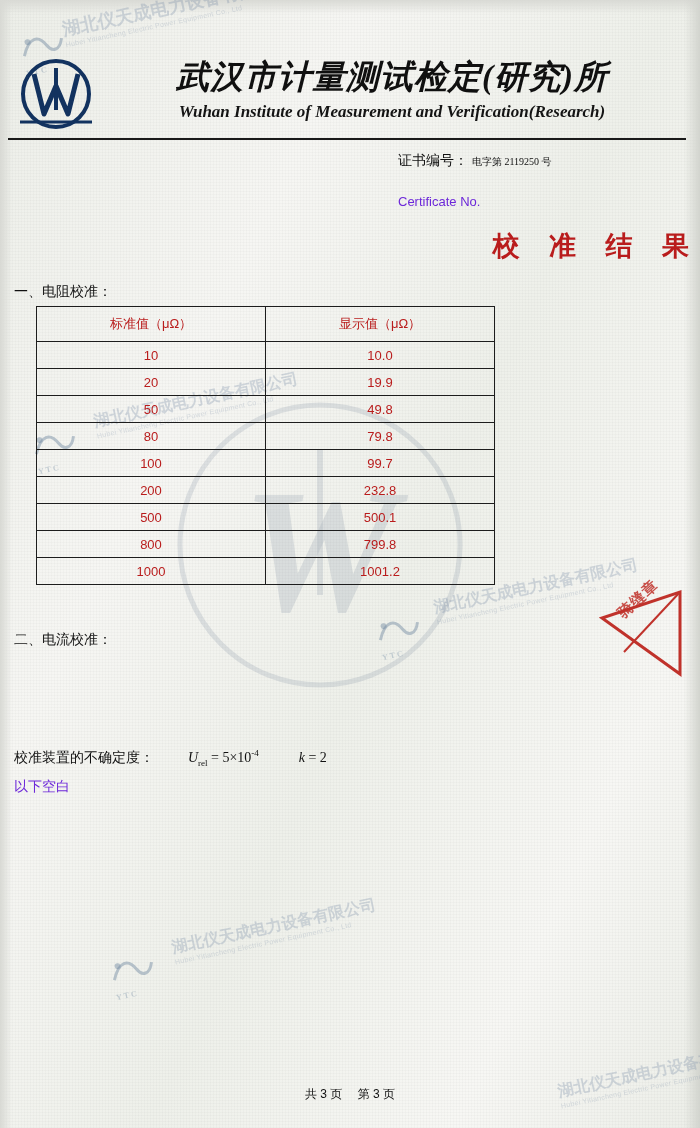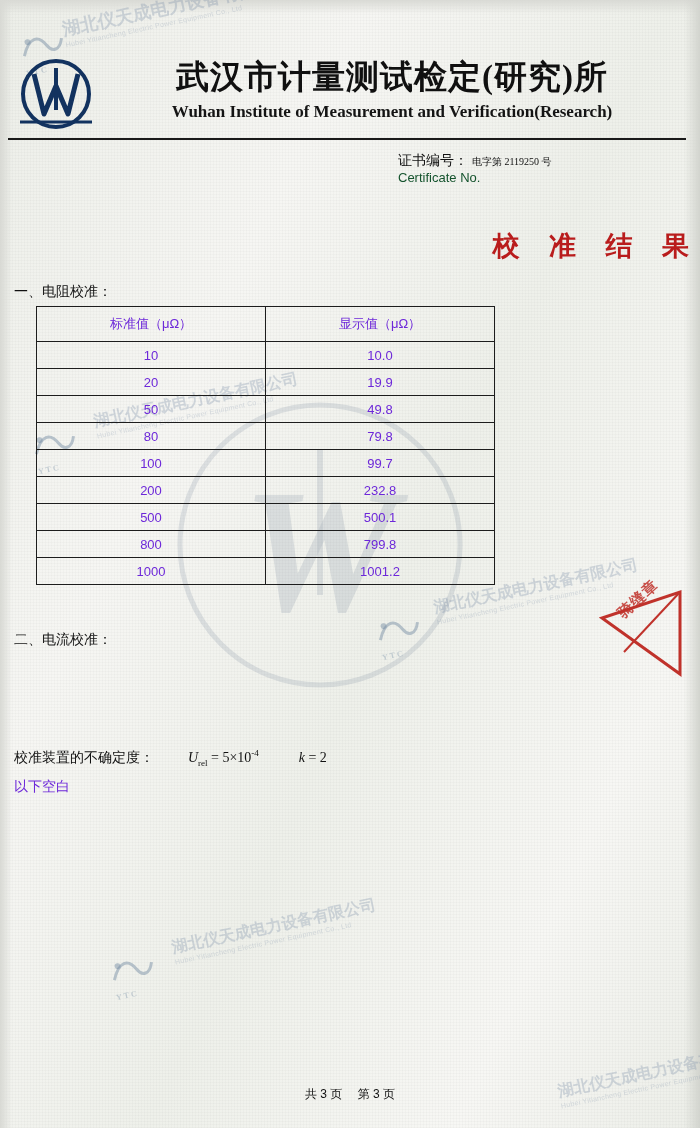--- a/index.html
+++ b/index.html
@@ -87,20 +87,21 @@
     opacity: 0.5;
   }
 
   
   #header {
     position: absolute;
     left: 14px;
     top: 56px;
     width: 666px;
     height: 94px;
+    font-style: italic;
   }
   #org-logo {
     position: absolute;
     left: 0px;
     top: 2px;
     width: 84px;
     height: 72px;
   }
   #org-names {
     position: absolute;
@@ -146,22 +147,22 @@
     font-size: 14px;
     color: #111;
     white-space: nowrap;
   }
   #cert-no-value {
     font-family: "Liberation Serif", serif;
     font-size: 10px;
   }
   #cert-line2 {
     font-size: 13px;
-    color: #14532d;
-    margin-top: 0;
+    color: #6d28d9;
+    margin-top: 24px;
   }
 
   
   #doc-title {
     position: absolute;
     left: 0;
     top: 228px;
     width: 700px;
     text-align: right;
     font-family: Liberation Sans, sans-serif;
@@ -188,21 +189,21 @@
     table-layout: fixed;
     background: transparent;
   }
   table.data-table th,
   table.data-table td {
     border: 1px solid #1d1d1d;
     text-align: center;
     font-family: "Liberation Sans", sans-serif;
     font-size: 13px;
     font-weight: normal;
-    color: #6d28d9;
+    color: #b91c1c;
     height: 26px;
     padding: 0;
   }
   table.data-table th {
     height: 34px;
     font-size: 13px;
   }
   #table-resistance {
     left: 36px;
     top: 306px;

